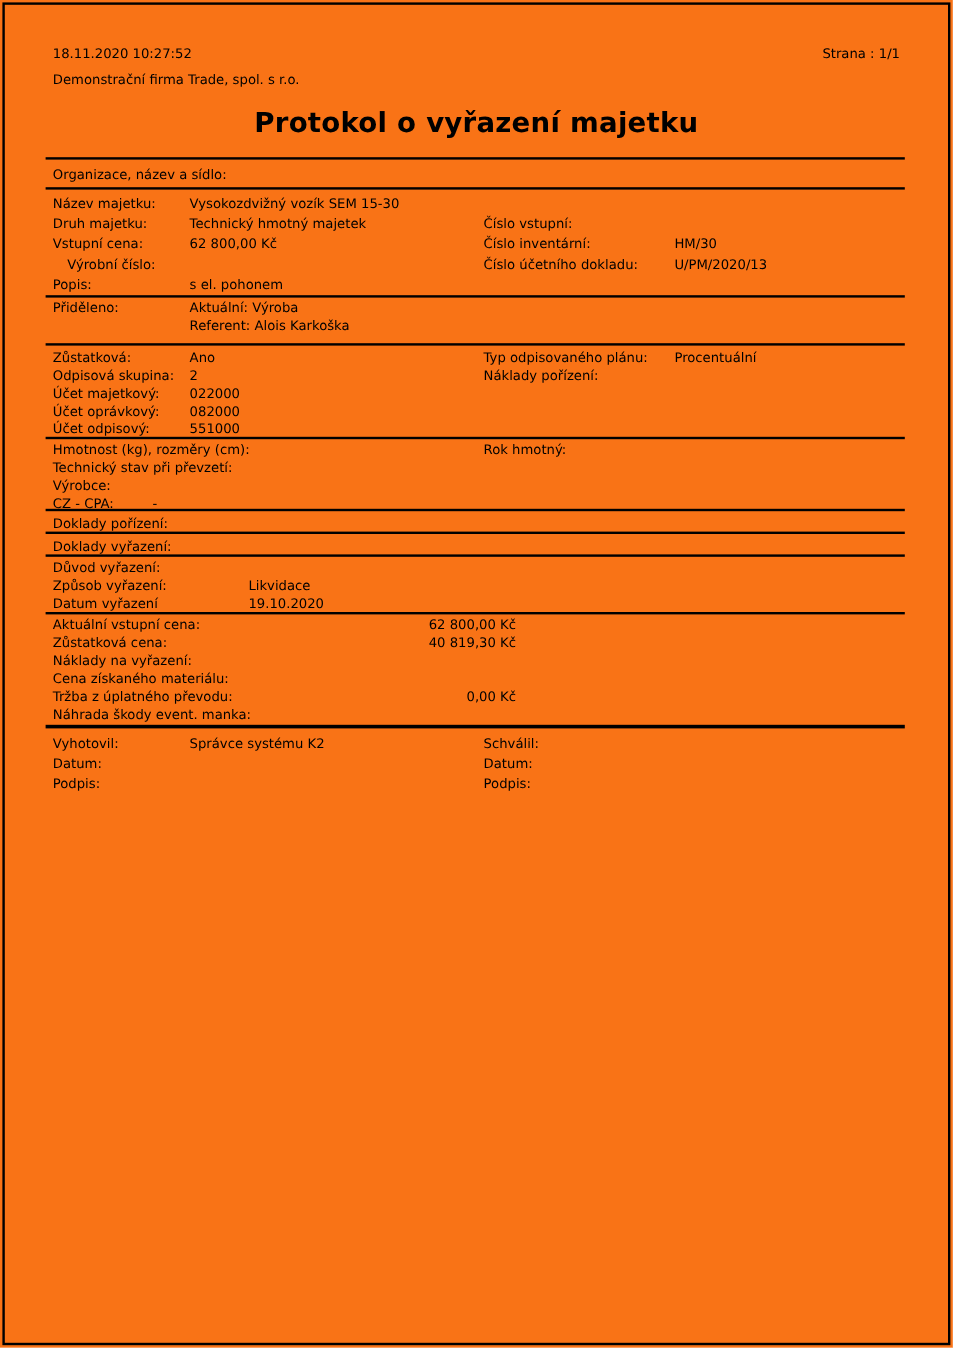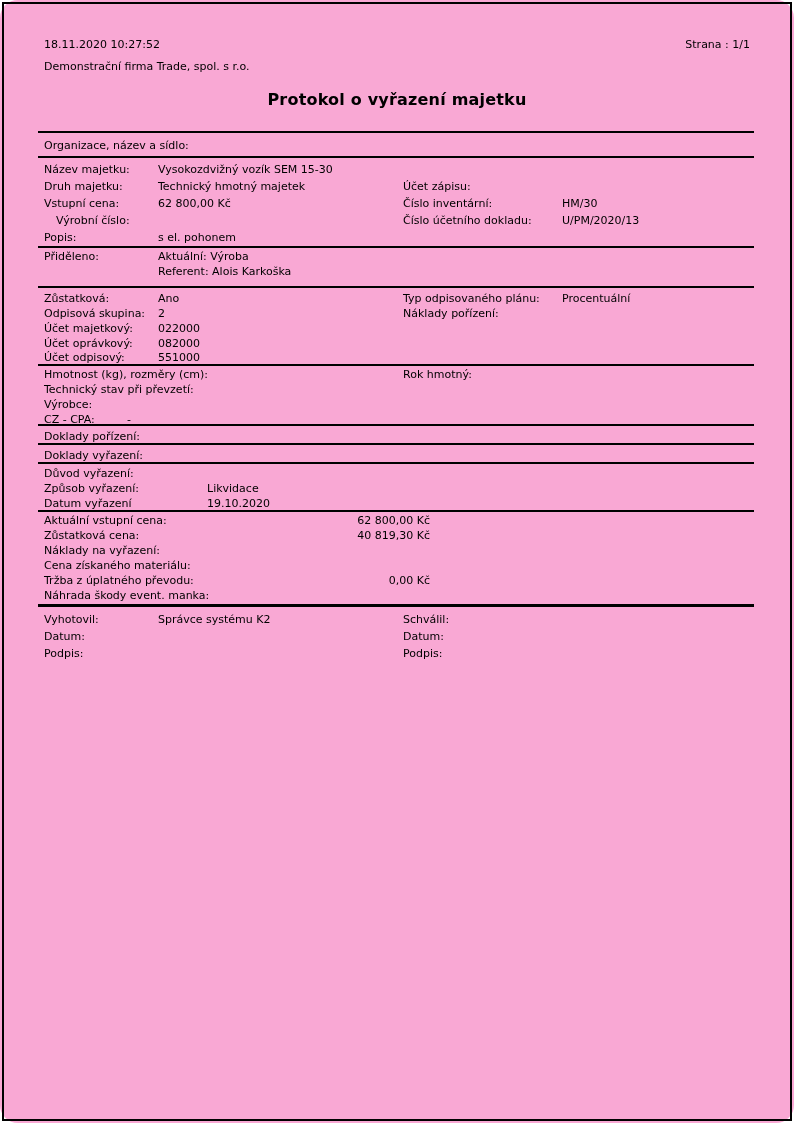--- a/index.html
+++ b/index.html
@@ -3,32 +3,32 @@
 <meta charset="utf-8">
 <style>
   * { margin:0; padding:0; box-sizing:border-box; }
   html,body { width:794px; height:1123px; background:#fff; }
   body {
     position:relative;
     font-family:"DejaVu Sans","Liberation Sans",sans-serif;
     color:#000;
     overflow:hidden;
   }
-  .page { position:absolute; inset:0; background:#f9a8d4;border-radius:18px; }
+  .page { position:absolute; inset:0; background:#f97316; }
   .frame { position:absolute; left:2px; top:2px; right:2px; bottom:2px; border:2px solid #000; }
   .t {
     position:absolute;
     font-size:11px;
     line-height:13px;
     white-space:pre;
   }
   .title {
     position:absolute; left:0; right:0; top:90px;
     text-align:center;
-    font-size:16px; font-weight:bold;
+    font-size:23px; font-weight:bold;
     letter-spacing:0.2px;
   }
   .rule { position:absolute; left:38px; width:716px; height:2px; background:#000; }
   .rule.thick { height:3px; }
   .money { width:272px; text-align:right; }
 </style>
 </head>
 <body>
 
 <div class="page">
@@ -41,21 +41,21 @@
 
   <div class="rule" style="top:131px"></div>
   <div class="t" style="left:44px;top:139px">Organizace, název a sídlo:</div>
   <div class="rule" style="top:156px"></div>
 
   <div class="t" style="left:44px;top:163px">Název majetku:</div>
   <div class="t" style="left:158px;top:163px">Vysokozdvižný vozík SEM 15-30</div>
 
   <div class="t" style="left:44px;top:180px">Druh majetku:</div>
   <div class="t" style="left:158px;top:180px">Technický hmotný majetek</div>
-  <div class="t" style="left:403px;top:180px">Účet zápisu:</div>
+  <div class="t" style="left:403px;top:180px">Číslo vstupní:</div>
 
   <div class="t" style="left:44px;top:197px">Vstupní cena:</div>
   <div class="t" style="left:158px;top:197px">62 800,00 Kč</div>
   <div class="t" style="left:403px;top:197px">Číslo inventární:</div>
   <div class="t" style="left:562px;top:197px">HM/30</div>
 
   <div class="t" style="left:56px;top:214px">Výrobní číslo:</div>
   <div class="t" style="left:403px;top:214px">Číslo účetního dokladu:</div>
   <div class="t" style="left:562px;top:214px">U/PM/2020/13</div>
 

